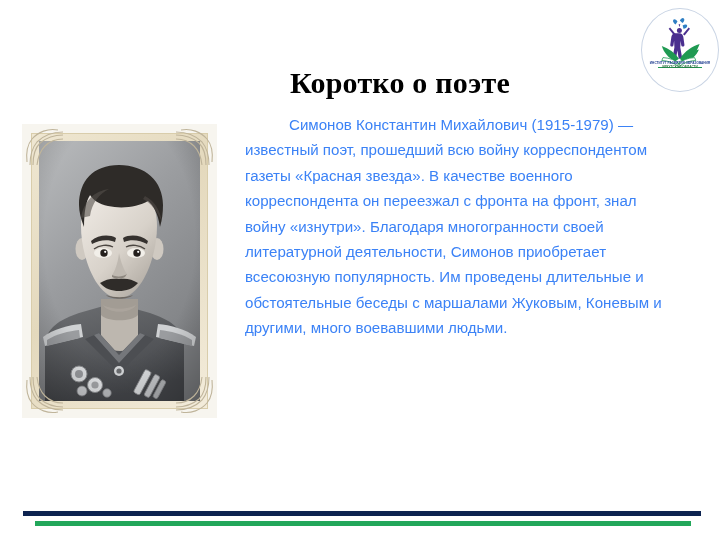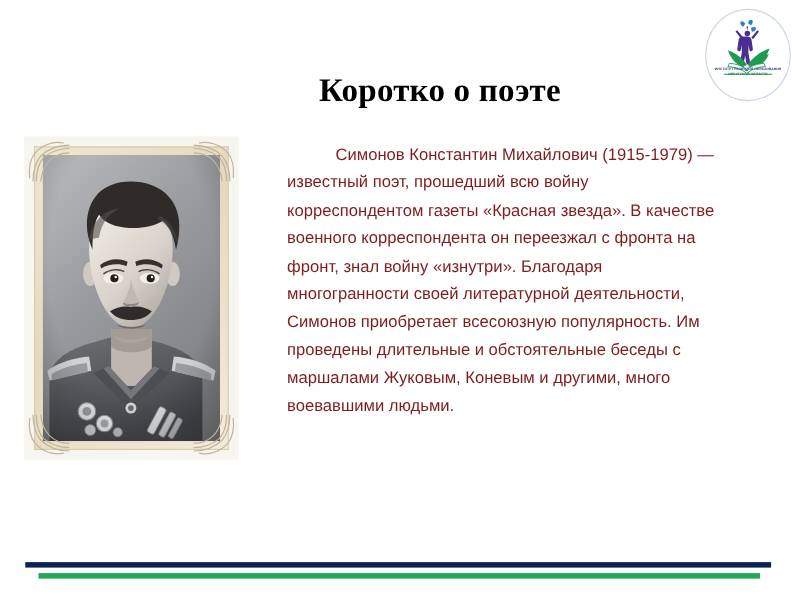--- a/index.html
+++ b/index.html
@@ -123,23 +123,23 @@
   .body-col {
     position: absolute;
     left: 245px;
     top: 112px;
     width: 432px;
   }
   .para {
     font-family: "Liberation Sans", sans-serif;
     font-size: 15.1px;
     line-height: 25.4px;
-    color: #7f1d1d;
+    color: #3b82f6;
     text-indent: 44px;
-    margin: 16px;
+    margin: 0;
   }
   .para + .para { margin-top: 17px; }
 
   
   .bar-navy {
     position: absolute;
     left: 23px;
     top: 511px;
     width: 678px;
     height: 5px;

